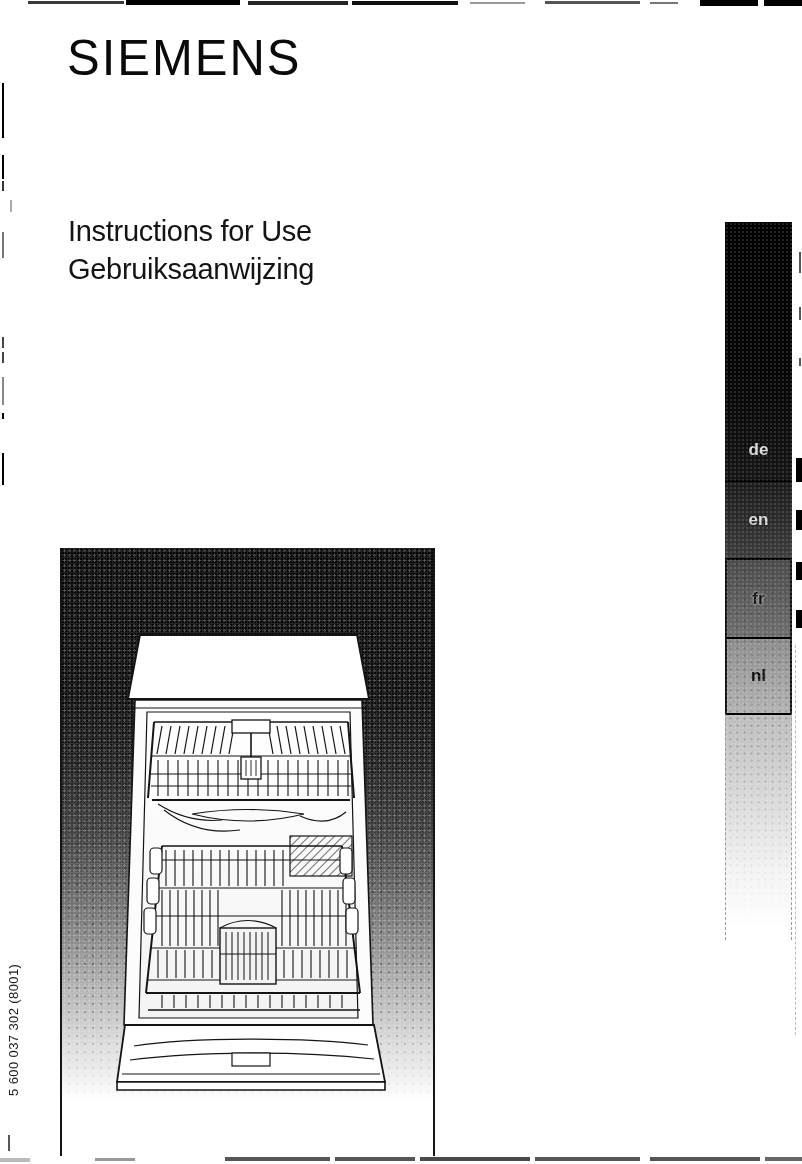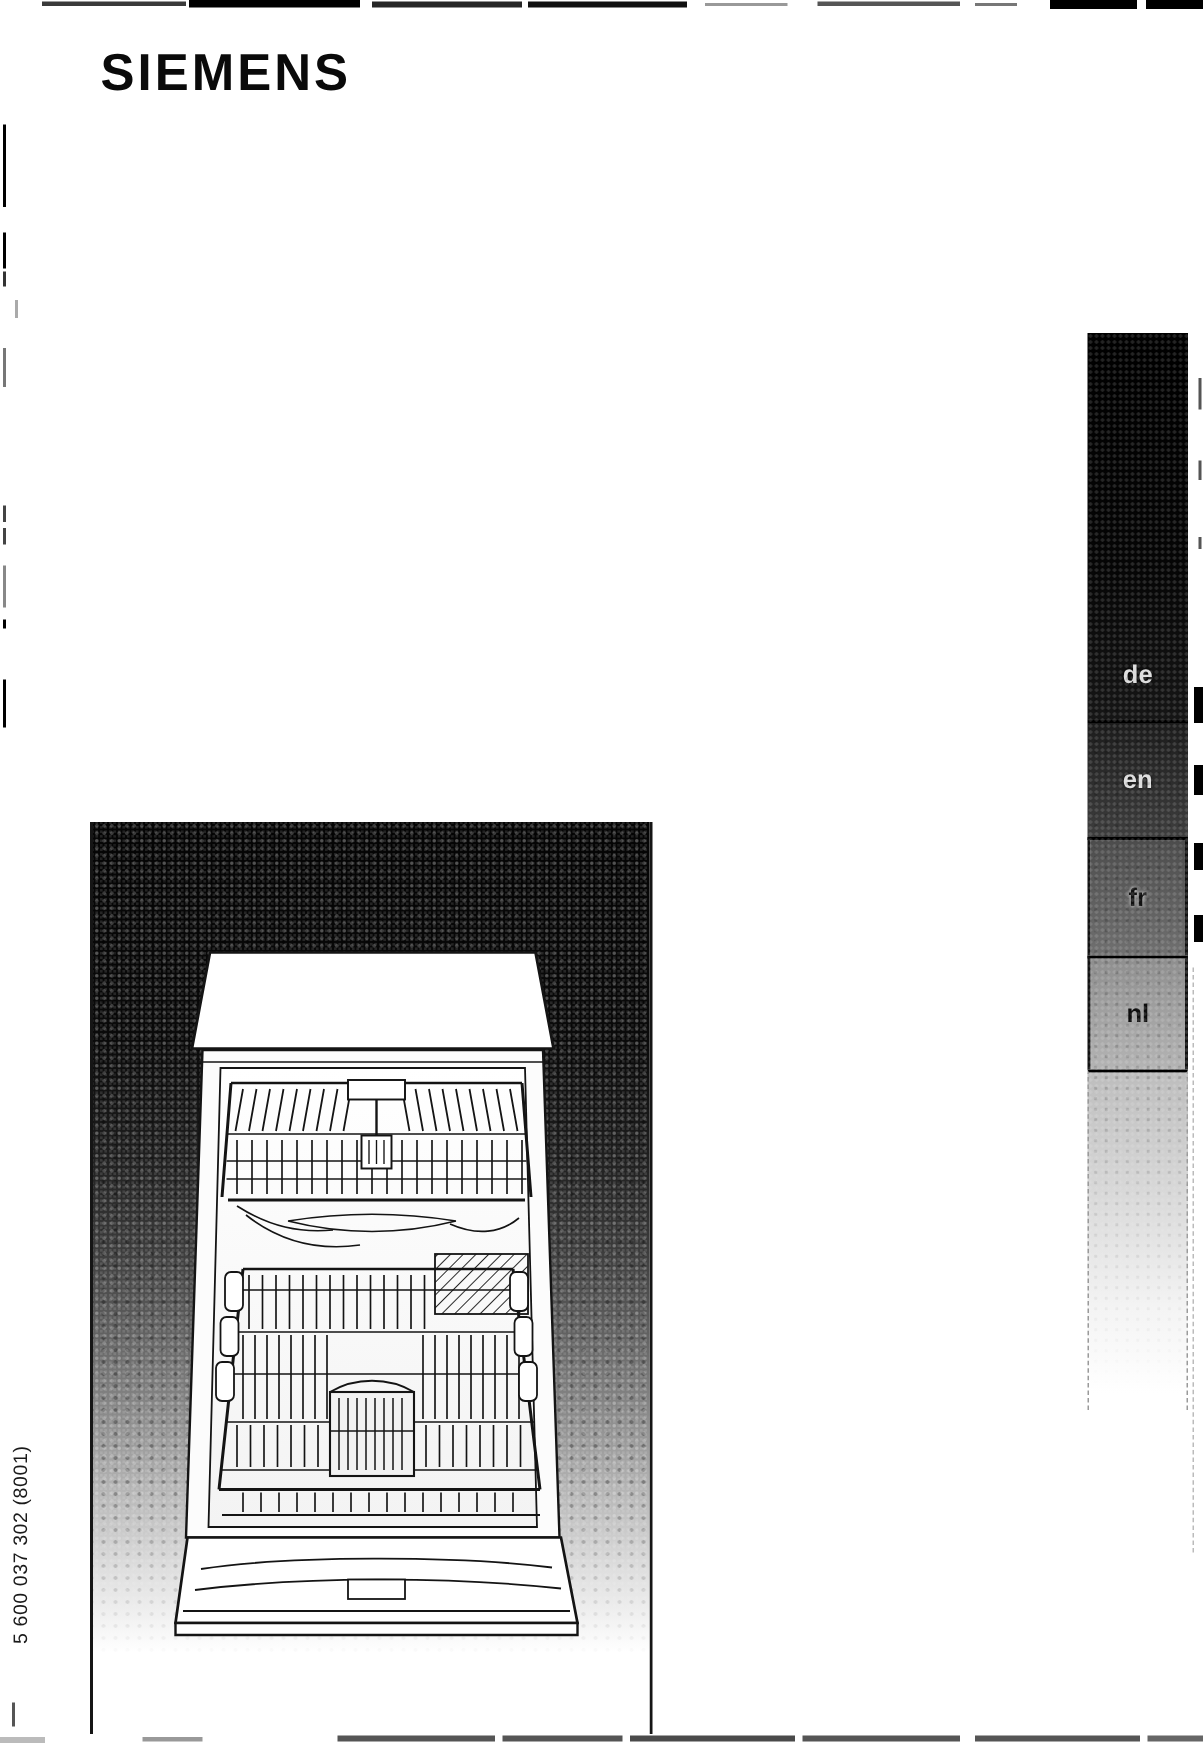--- a/index.html
+++ b/index.html
@@ -10,21 +10,21 @@
     font-family:"Liberation Sans", sans-serif;
     color:#0d0d0d;
   }
 
   
   .mark { position:absolute; }
 
   
   .logo {
     position:absolute; left:67px; top:30px;
-    font-size:34px; font-weight:bold; letter-spacing:2px;
+    font-size:49px; font-weight:normal; letter-spacing:2px;
     color:#0a0a0a; transform:scaleY(1.02);
   }
 
   
   .titles { position:absolute; left:68px; top:212px; }
   .title-line {
     font-size:29px; line-height:38px; font-weight:normal;
     color:#141414; letter-spacing:-0.3px; white-space:nowrap;
   }
 
@@ -131,20 +131,22 @@
   <div class="mark" style="left:796px;top:458px;width:6px;height:24px;background:#000"></div>
   <div class="mark" style="left:796px;top:510px;width:6px;height:20px;background:#000"></div>
   <div class="mark" style="left:796px;top:562px;width:6px;height:18px;background:#000"></div>
   <div class="mark" style="left:796px;top:610px;width:6px;height:18px;background:#000"></div>
   <div class="mark" style="left:795px;top:645px;width:0;height:390px;border-left:1px dashed #bbb"></div>
 </div>
 
 <div class="logo">SIEMENS</div>
 
 <div class="titles">
+  <div class="title-line">Instructions for Use</div>
+  <div class="title-line">Gebruiksaanwijzing</div>
 </div>
 
 <div class="lang-strip">
   <div class="seg seg-de">
     <span class="seg-label">de</span>
   </div>
   <div class="seg seg-en">
     <span class="seg-label">en</span>
   </div>
   <div class="seg seg-fr">

